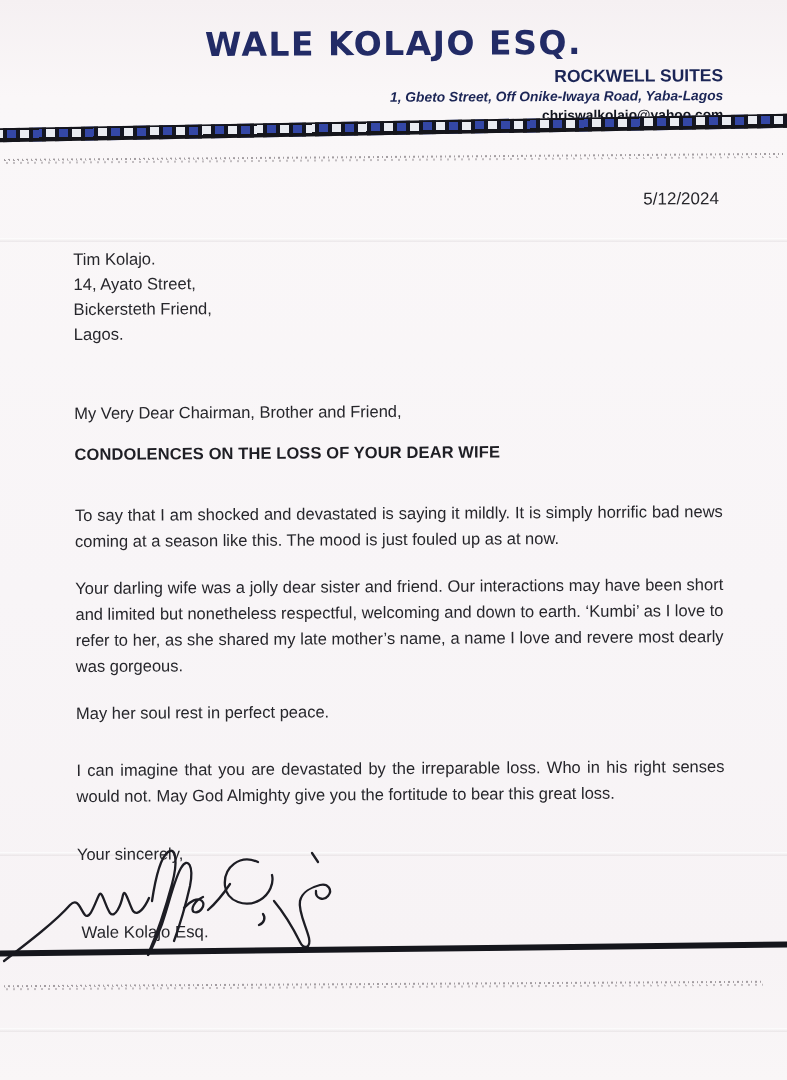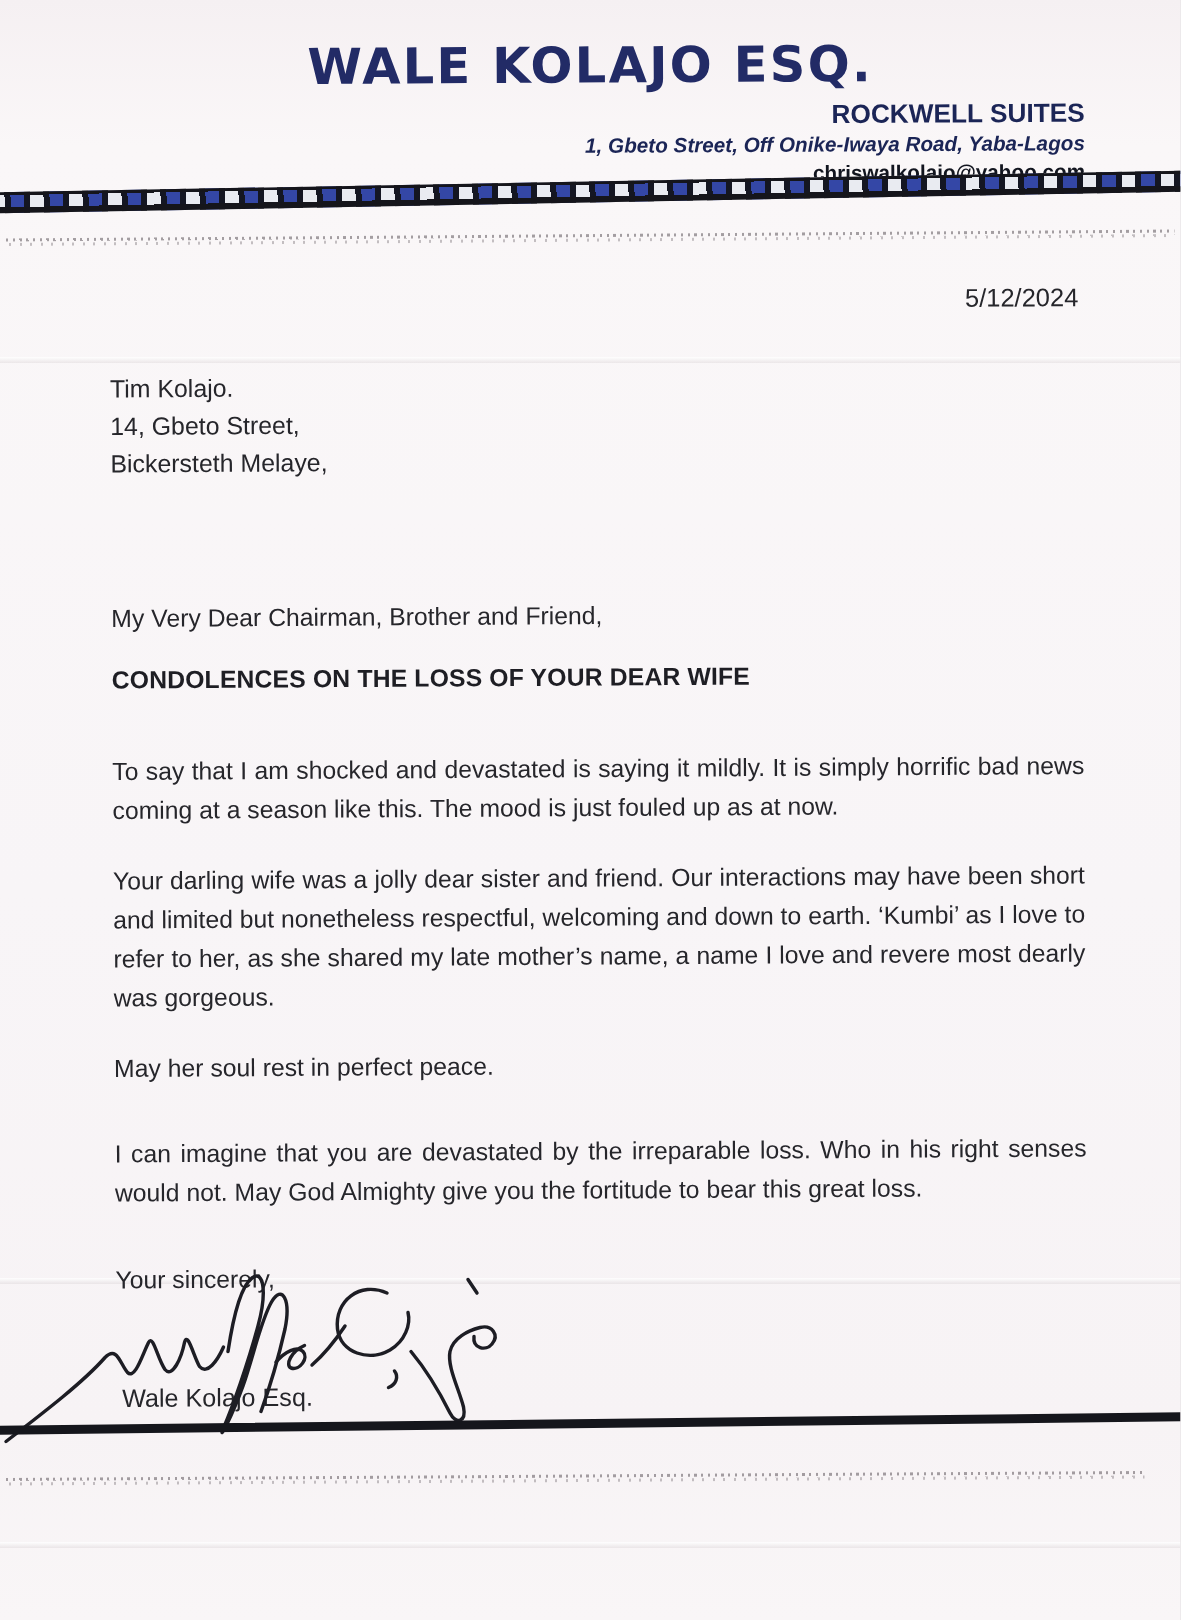--- a/index.html
+++ b/index.html
@@ -102,22 +102,23 @@
   <div class="dots dots-top"></div>
   <div class="fold" style="top:238px"></div>
   <div class="fold" style="top:852px"></div>
   <div class="fold" style="top:1028px"></div>
 
   <div class="content">
     <div class="date">5/12/2024</div>
 
     <div class="recipient">
       <div>Tim Kolajo.</div>
-      <div>14, Gbeto Street,</div>
-      <div>Bickersteth Melaye,</div>
+      <div>14, Ayato Street,</div>
+      <div>Bickersteth Friend,</div>
+      <div>Lagos.</div>
     </div>
 
     <div class="salutation">My Very Dear Chairman, Brother and Friend,</div>
     <div class="subject">CONDOLENCES ON THE LOSS OF YOUR DEAR WIFE</div>
 
     <p class="para p0">To say that I am shocked and devastated is saying it mildly. It is simply horrific bad news coming at a season like this. The mood is just fouled up as at now.</p>
     <p class="para p1">Your darling wife was a jolly dear sister and friend. Our interactions may have been short and limited but nonetheless respectful, welcoming and down to earth. ‘Kumbi’ as I love to refer to her, as she shared my late mother’s name, a name I love and revere most dearly was gorgeous.</p>
     <p class="para p2">May her soul rest in perfect peace.</p>
     <p class="para p3">I can imagine that you are devastated by the irreparable loss. Who in his right senses would not.  May God Almighty give you the fortitude to bear this great loss.</p>
 

